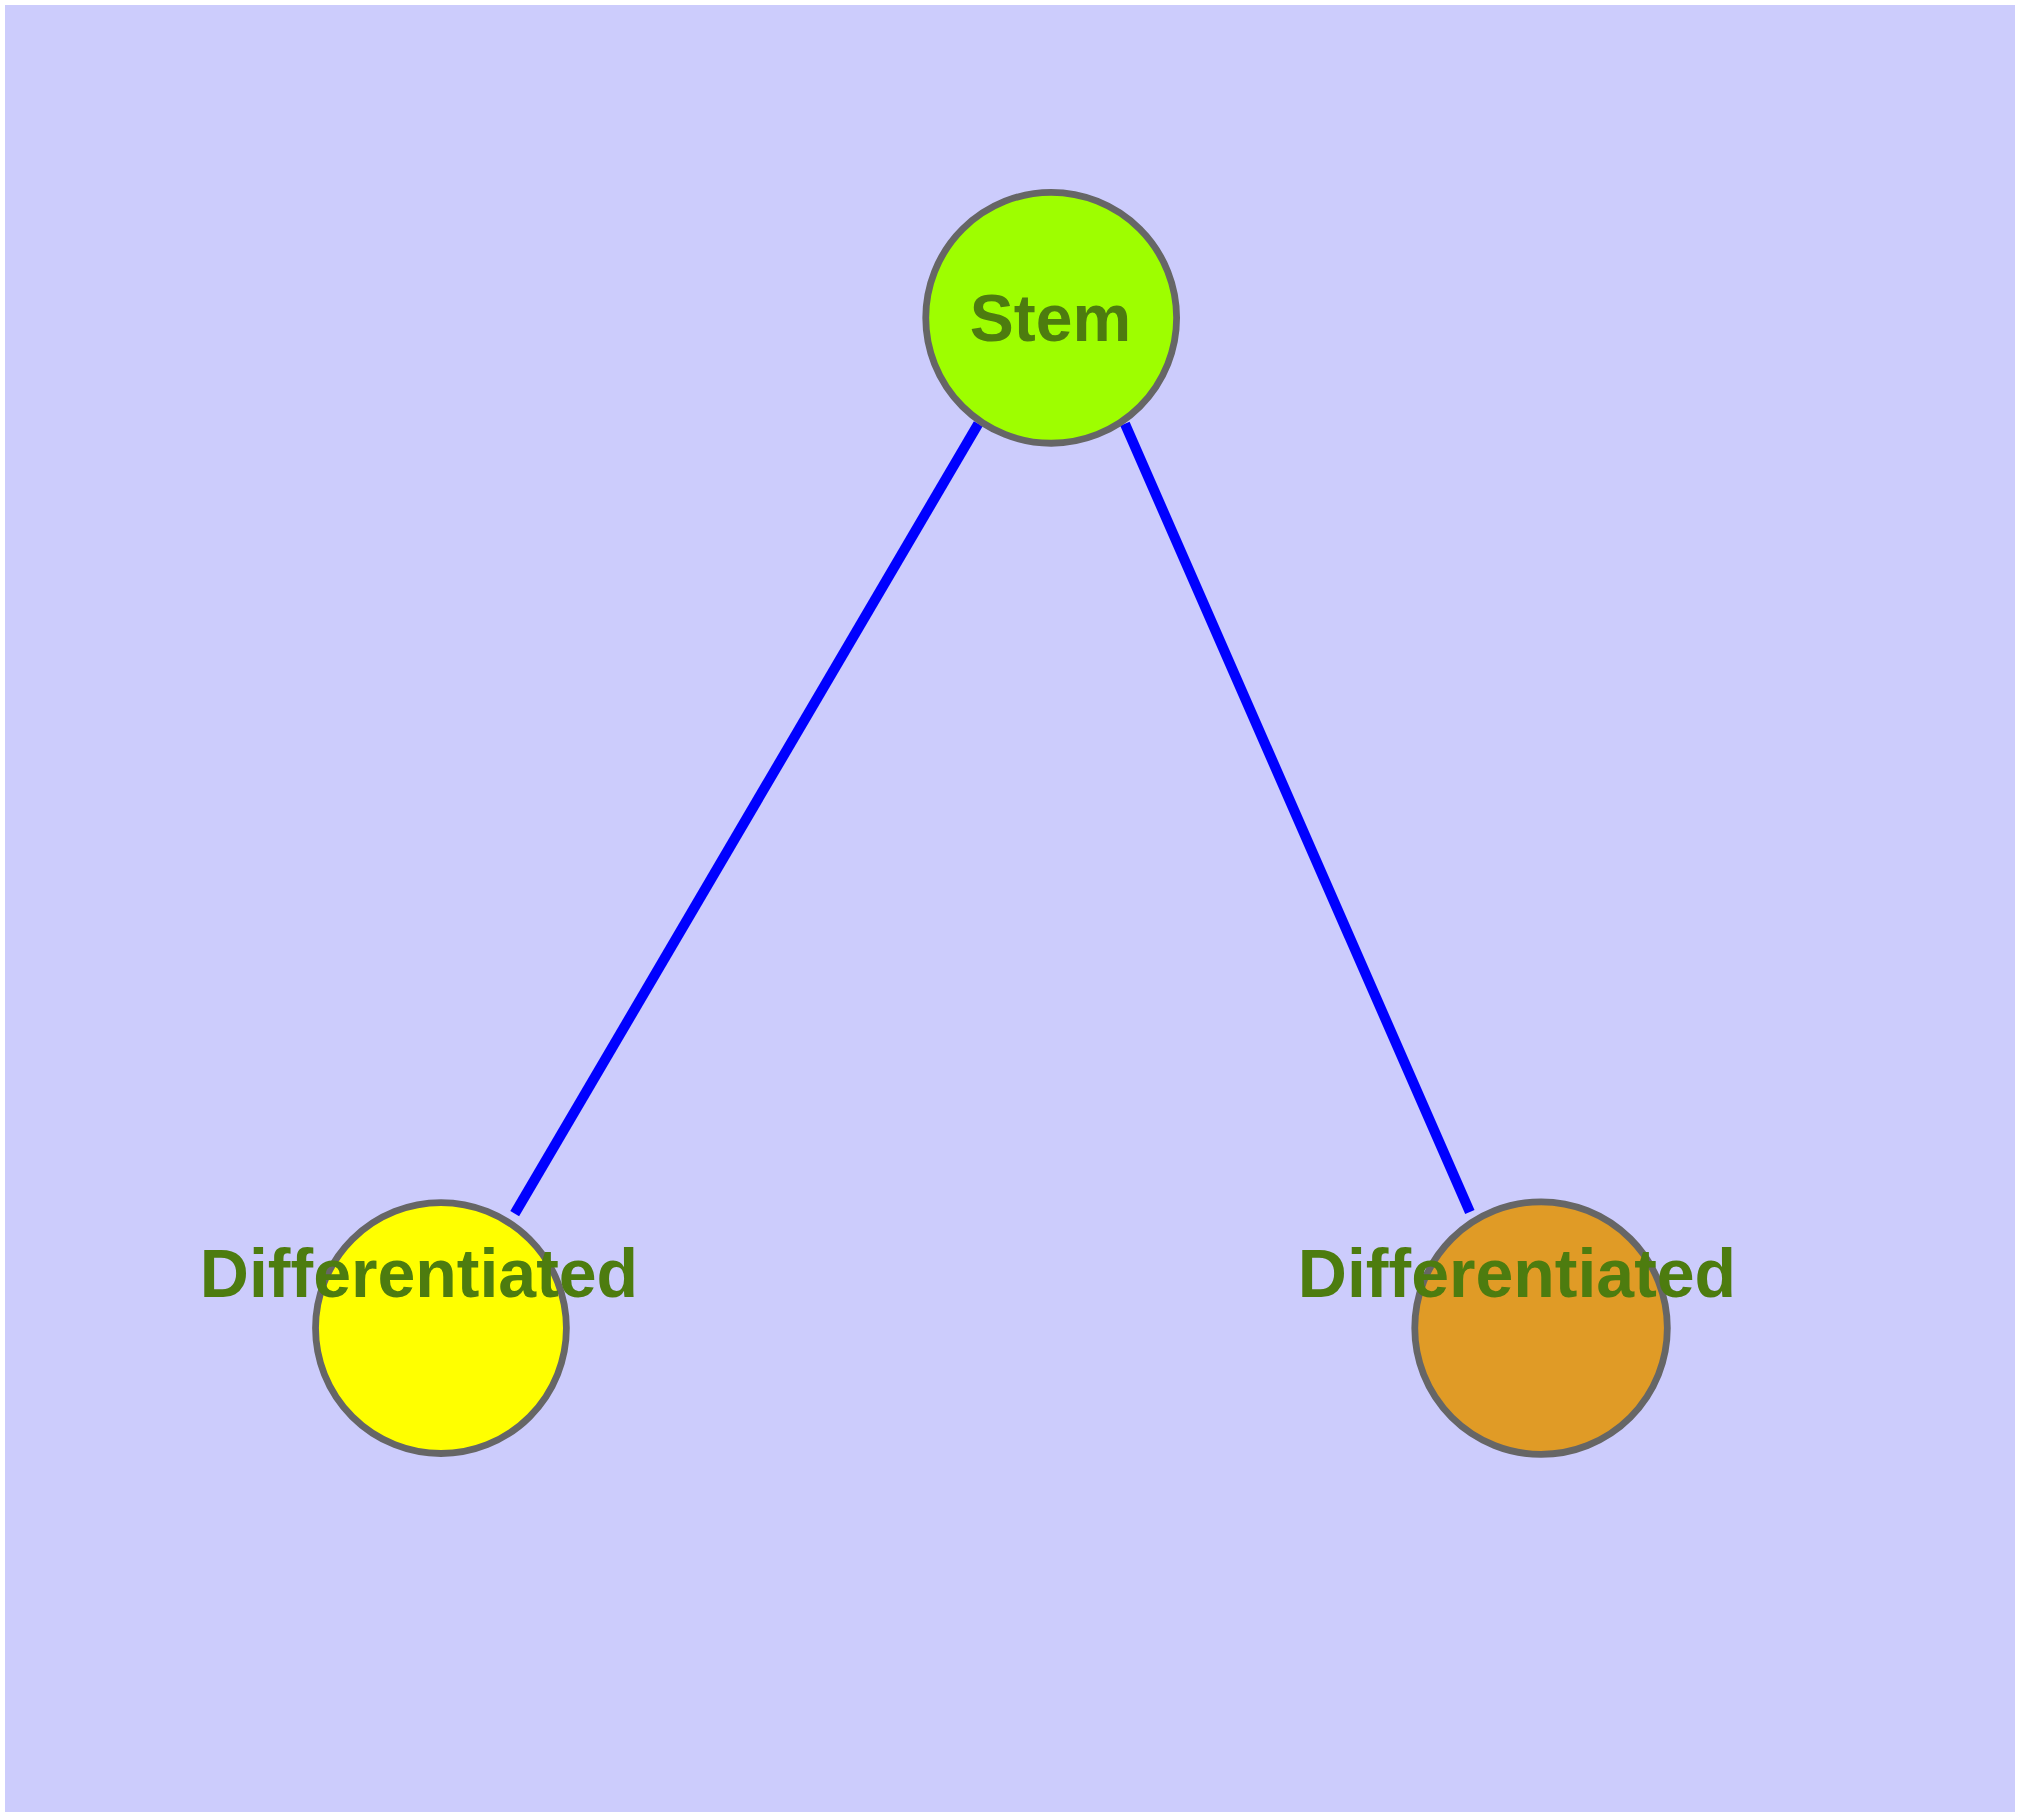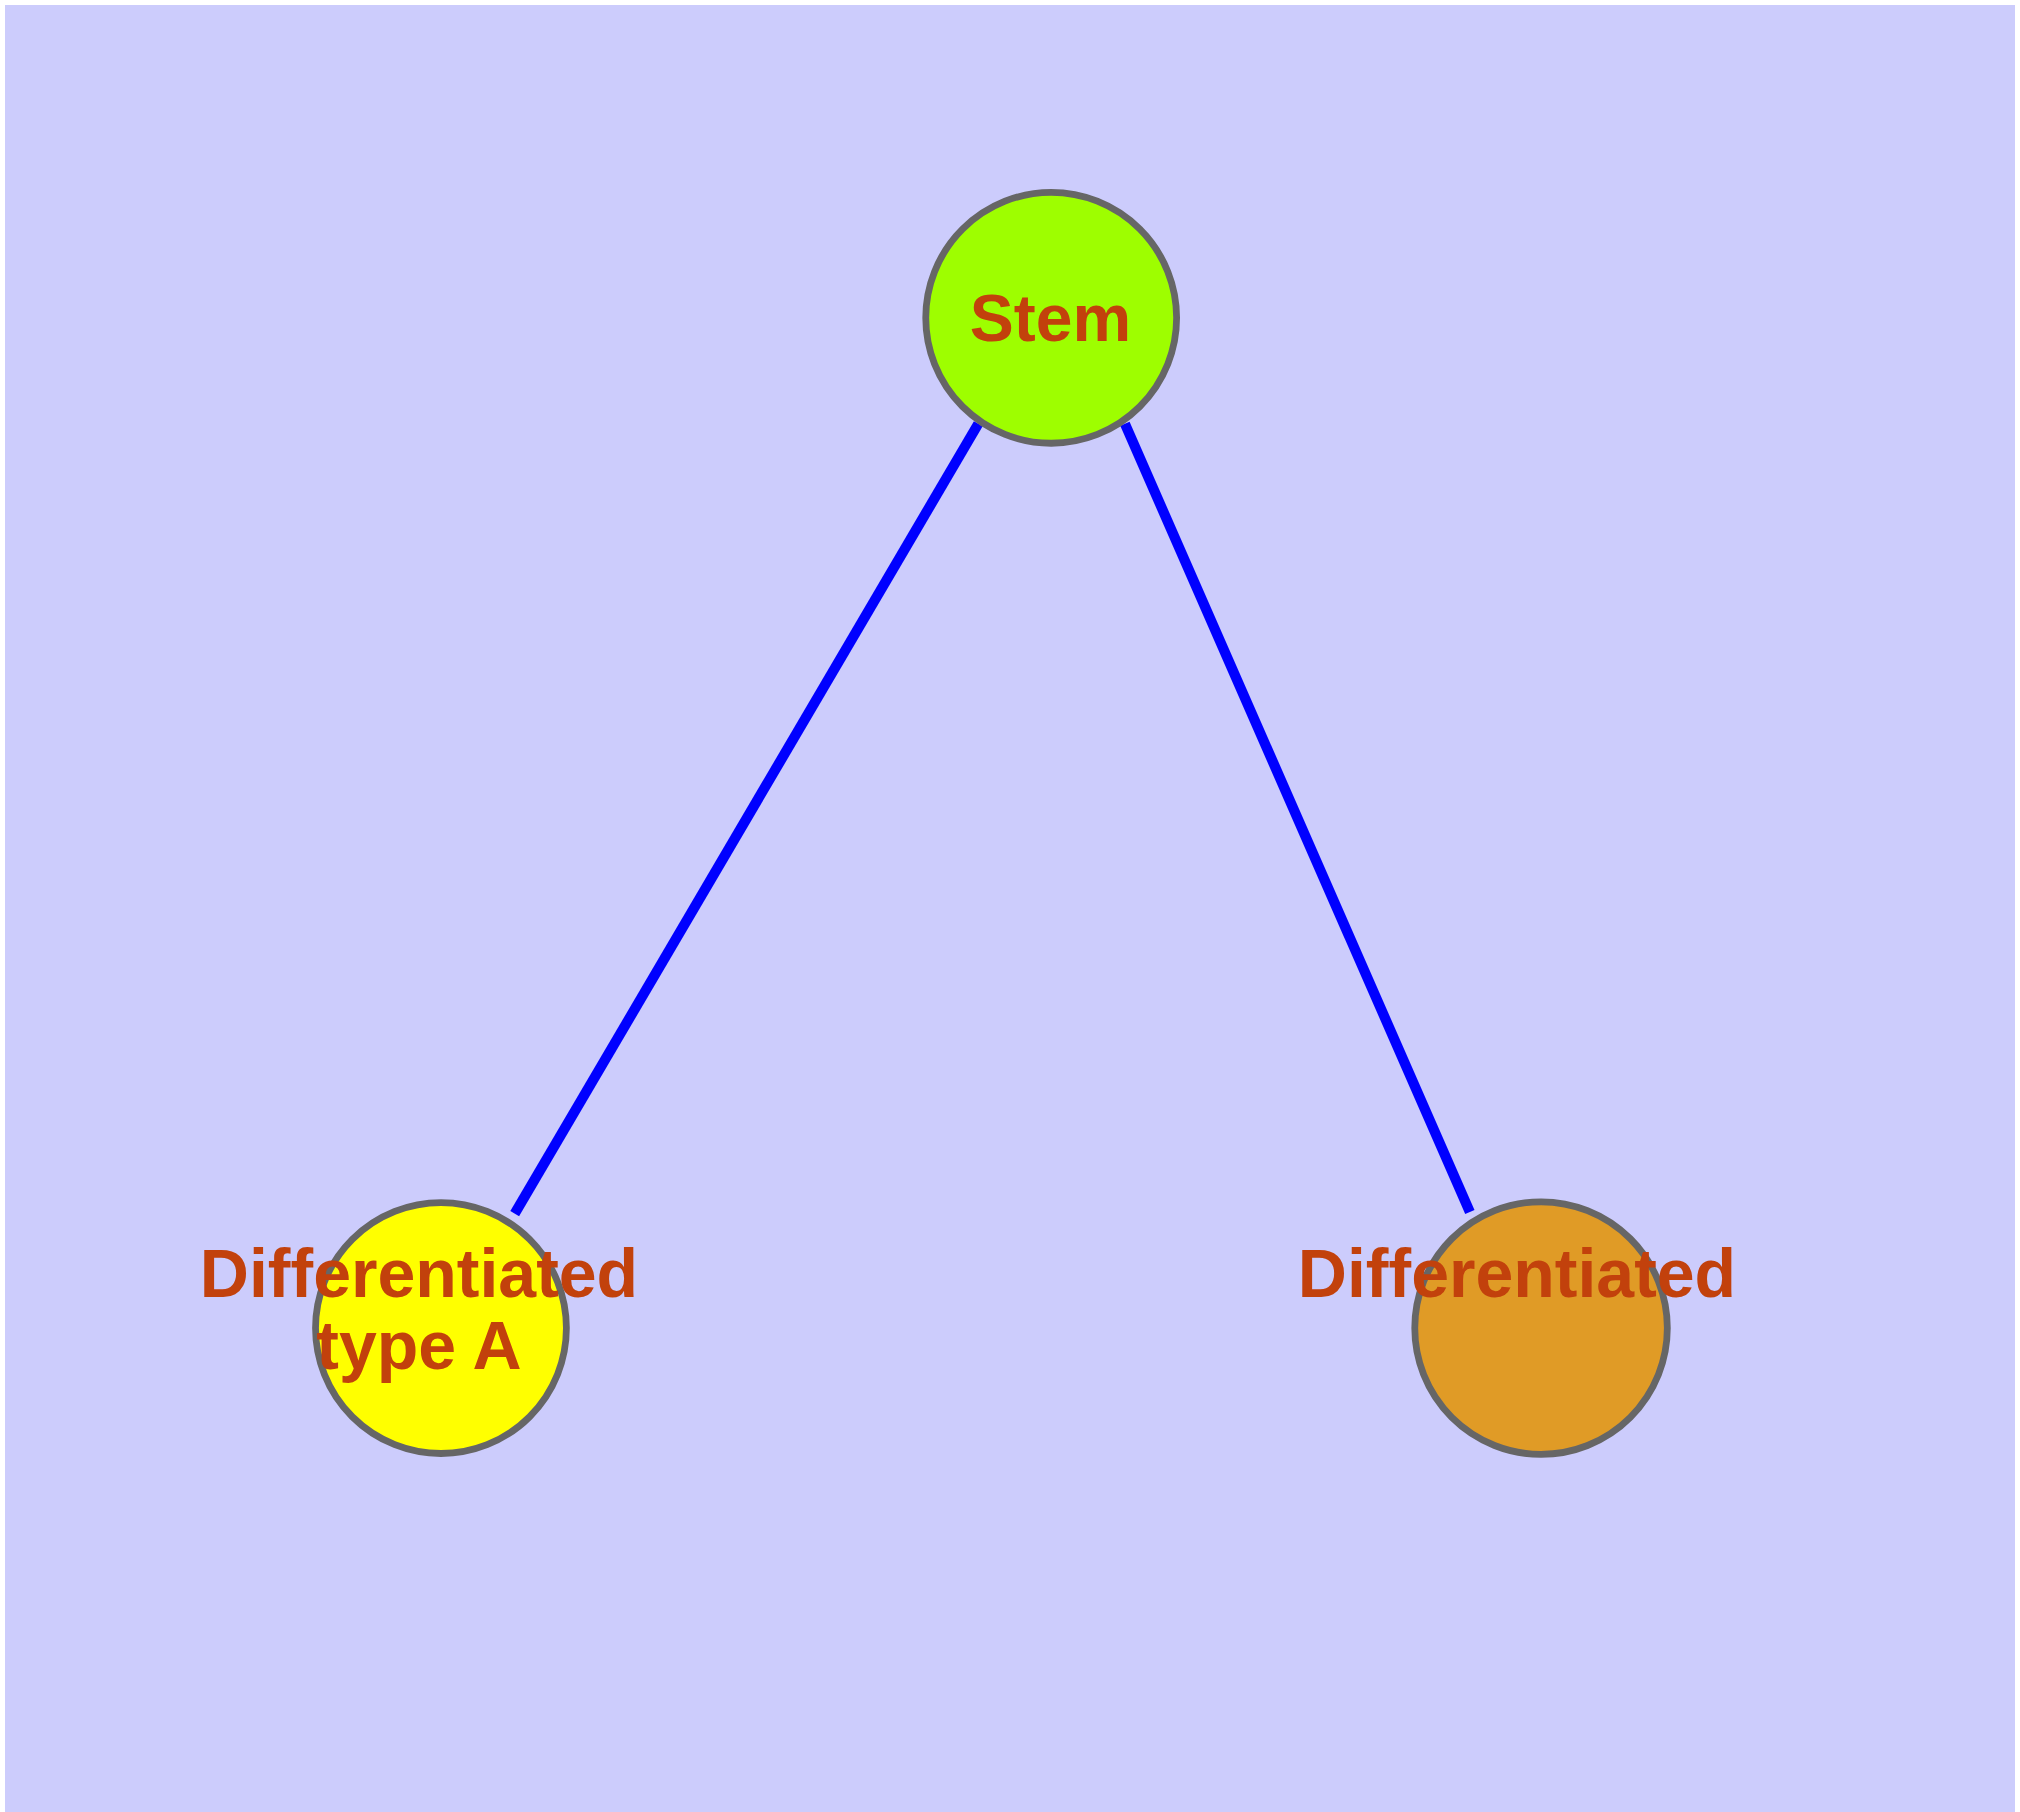--- a/index.html
+++ b/index.html
@@ -27,21 +27,21 @@
   #graph-svg {
     position: absolute;
     left: 0;
     top: 0;
     width: 2021px;
     height: 1812px;
   }
   .node-label {
     position: absolute;
     text-align: center;
-    color: #c2410c;
+    color: #4d7c0f;
     font-weight: bold;
     line-height: 1.06;
     white-space: pre;
     pointer-events: none;
     -webkit-font-smoothing: antialiased;
   }
   #label-stem {
     font-size: 66px;
     left: 881px;
     top: 284px;
@@ -76,18 +76,18 @@
 
     <g>
       <circle cx="1240" cy="375" r="148" fill="#9efe00" stroke="#666666" stroke-width="8"></circle>
       <circle cx="520" cy="1567" r="148" fill="#ffff00" stroke="#666666" stroke-width="8"></circle>
       <circle cx="1818" cy="1567" r="149" fill="#e09b26" stroke="#666666" stroke-width="8"></circle>
     </g>
   </svg>
 
   <div class="node-label" id="label-stem">Stem</div>
 
-  <div class="node-label" id="label-diff-a"><span>Differentiated</span><br><span>type A</span></div>
+  <div class="node-label" id="label-diff-a"><span>Differentiated</span><br></div>
 
   <div class="node-label" id="label-diff-b"><span>Differentiated</span><br></div>
 
 </div>
 
 
 </body></html>

